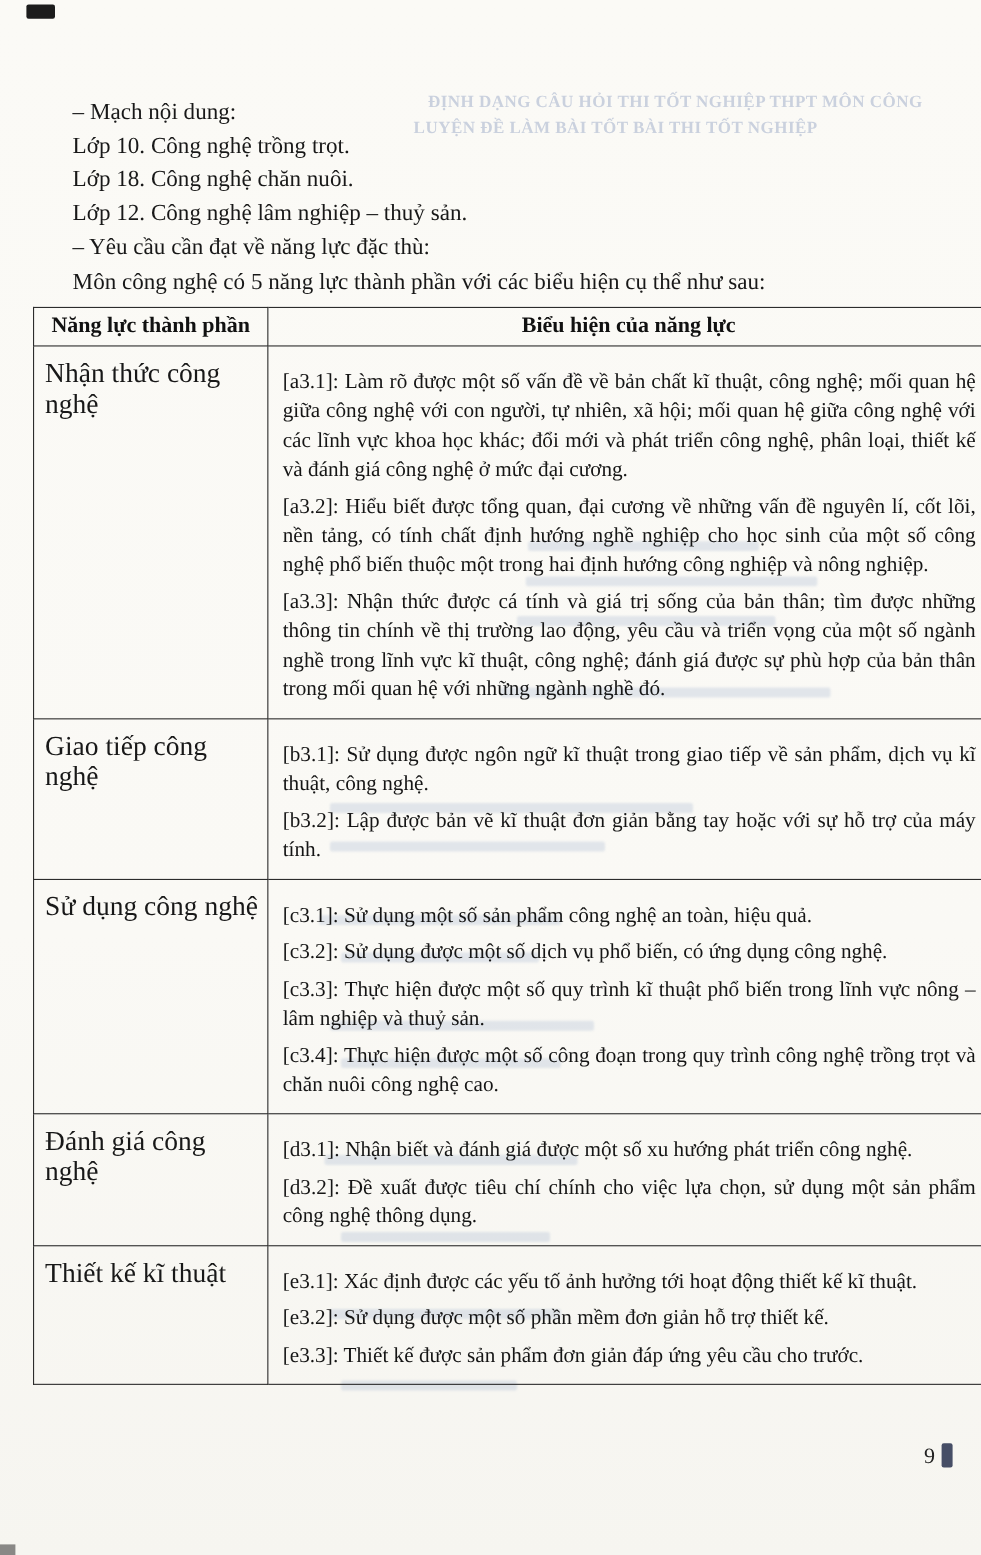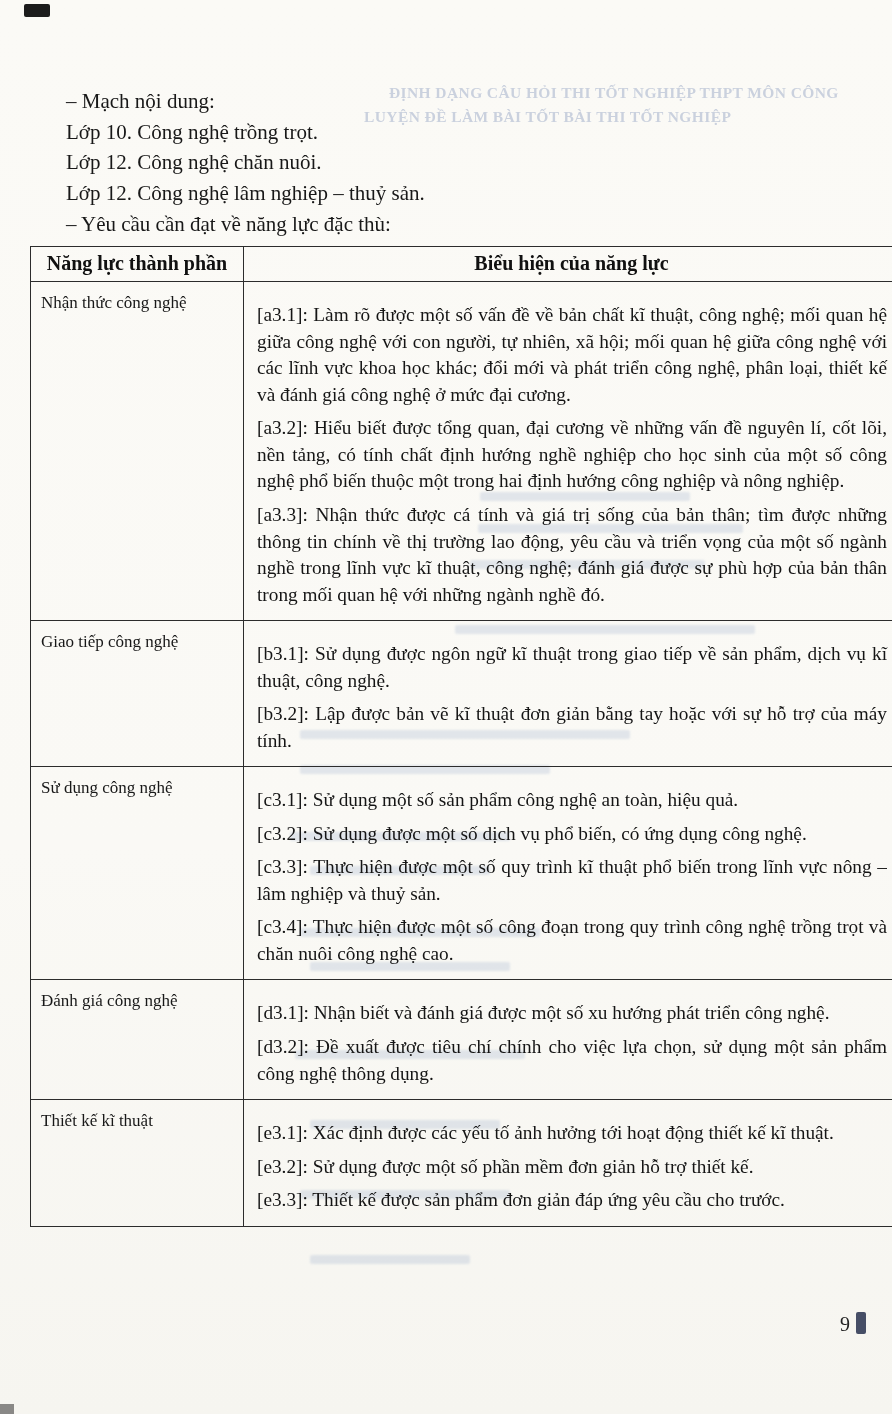--- a/index.html
+++ b/index.html
@@ -38,21 +38,21 @@
     font-size:20px;
     font-weight:bold;
     padding:5px 6px 6px 6px;
     text-align:center;
     color:#111;
   }
   th.col-comp { width:213px; }
   td.cell-comp {
     vertical-align:top;
     padding:11px 8px 25px 10px;
-    font-size:17px;
+    font-size:25px;
     color:#181818;
   }
   td.cell-manif {
     vertical-align:top;
     padding:20px 12px 10px 13px;
   }
   td.cell-manif p {
     font-size:19.3px;
     line-height:1.375;
     text-align:justify;
@@ -96,21 +96,21 @@
   .mark-br { right:26px; bottom:80px; width:10px; height:22px; opacity:.85; border-radius:2px; background:#27304d; }
   .mark-bl { left:0; bottom:0; width:14px; height:10px; opacity:.5; }
 </style>
 </head>
 <body>
 
 <div class="page">
 
   <div>
     <div class="bleed" style="left:389px; top:84px;">ĐỊNH DẠNG CÂU HỎI THI TỐT NGHIỆP THPT MÔN CÔNG</div>
-    <div class="bleed" style="left:364px; top:108px;">LUYỆN ĐỀ LÀM BÀI TỐT BÀI THI TỐT NGHIỆP</div>
+    <div class="bleed" style="left:376px; top:108px;">LUYỆN ĐỀ LÀM BÀI TỐT BÀI THI TỐT NGHIỆP</div>
     <div class="bleed-stripe" style="left:480px; top:492px; width:210px;"></div>
     <div class="bleed-stripe" style="left:478px; top:524px; width:265px;"></div>
     <div class="bleed-stripe" style="left:470px; top:560px; width:235px;"></div>
     <div class="bleed-stripe" style="left:455px; top:625px; width:300px;"></div>
     <div class="bleed-stripe" style="left:300px; top:730px; width:330px;"></div>
     <div class="bleed-stripe" style="left:300px; top:765px; width:250px;"></div>
     <div class="bleed-stripe" style="left:290px; top:832px; width:220px;"></div>
     <div class="bleed-stripe" style="left:310px; top:866px; width:180px;"></div>
     <div class="bleed-stripe" style="left:300px; top:928px; width:240px;"></div>
     <div class="bleed-stripe" style="left:310px; top:962px; width:200px;"></div>
@@ -122,23 +122,24 @@
 
   <div class="scan-mark mark-tl"></div>
   <div class="scan-mark mark-br"></div>
   <div class="scan-mark mark-bl"></div>
 
   <div class="content">
 
     <div class="intro">
       <p>– Mạch nội dung:</p>
       <p>Lớp 10. Công nghệ trồng trọt.</p>
-      <p>Lớp 12. Công nghệ chăn nuôi.</p>
+      <p>Lớp 18. Công nghệ chăn nuôi.</p>
       <p>Lớp 12. Công nghệ lâm nghiệp – thuỷ sản.</p>
       <p>– Yêu cầu cần đạt về năng lực đặc thù:</p>
+      <p class="tight">Môn công nghệ có 5 năng lực thành phần với các biểu hiện cụ thể như sau:</p>
     </div>
 
     <table class="competency-table">
       <thead>
         <tr>
           <th class="col-comp">Năng lực thành phần</th>
           <th>Biểu hiện của năng lực</th>
         </tr>
       </thead>
       <tbody>

